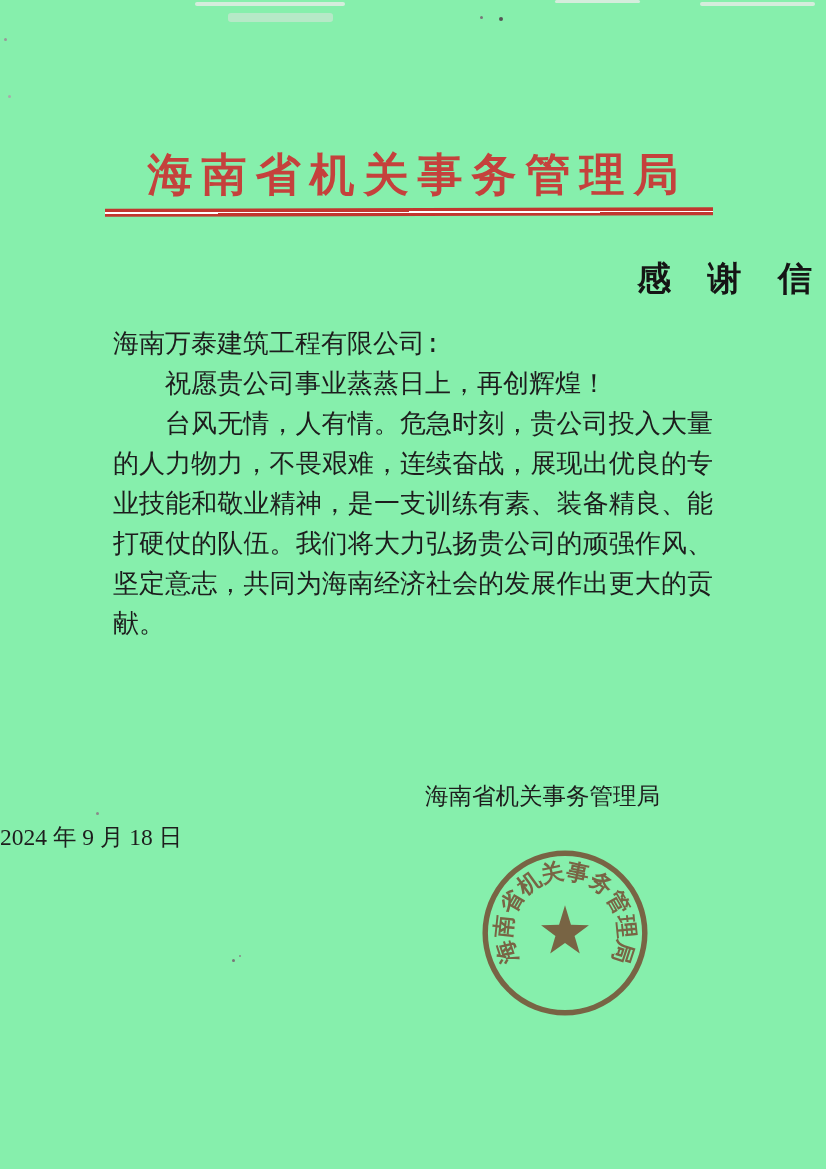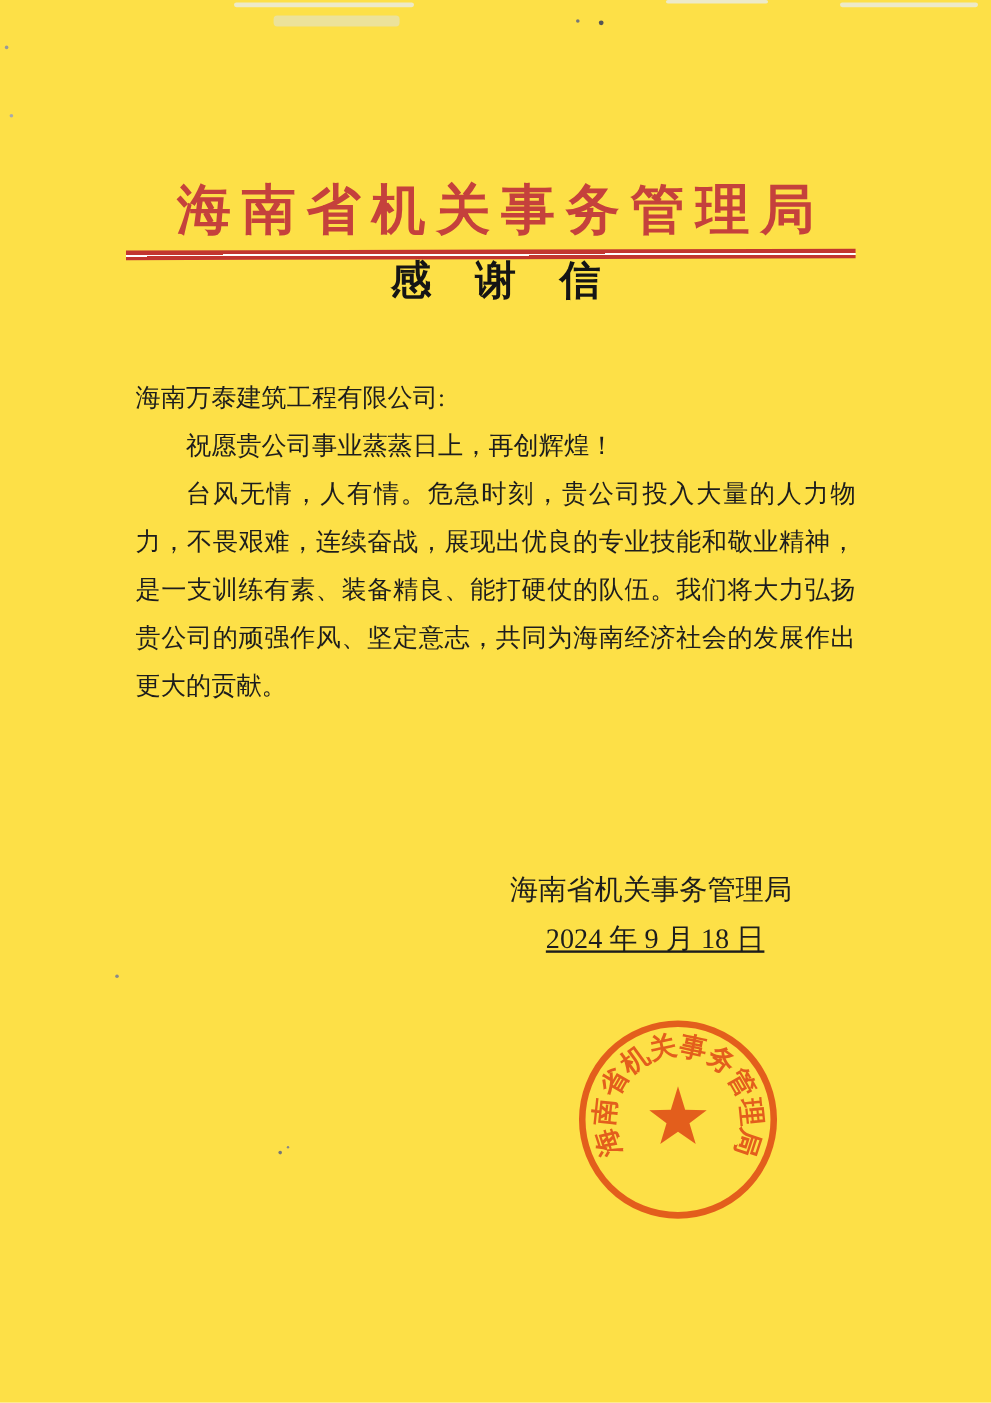--- a/index.html
+++ b/index.html
@@ -5,21 +5,21 @@
   :root{
     --header-red:#c5413c;
     --rule-red:#c2362f;
     --seal-red:#e04a42;
     --body-text:#1d1d1d;
   }
   html,body{margin:0;padding:0;background:#ffffff;}
   .page{
     position:relative;
     width:826px;height:1169px;
-    background:#fde047;
+    background:#86efac;
     overflow:hidden;
     font-family:"Liberation Serif","DejaVu Serif",serif;
   }
   .letterhead-title{
     padding-top:151px;
     text-align:center;
     font-size:45px;
     font-weight:bold;
     color:var(--header-red);
     letter-spacing:9px;
@@ -31,46 +31,48 @@
     margin-top:7px;
     margin-left:105px;
     width:608px;height:8px;
     background:linear-gradient(to bottom,
       var(--rule-red) 0px, var(--rule-red) 3.5px,
       #ffffff 3.5px, #ffffff 5px,
       var(--rule-red) 5px, var(--rule-red) 8px);
     transform:rotate(-0.15deg);
   }
   .doc-title{
-    text-align:center;
+    margin-top:44px;
+    text-align:right;
     font-size:34px;
     font-weight:bold;
     color:#151515;
     letter-spacing:14px;
     text-indent:14px;
     line-height:1.1;
   }
   .letter-body{
-    margin:58px 113px 0 113px;
-    font-size:21px;
+    margin:28px 113px 0 113px;
+    font-size:26px;
     line-height:40px;
     color:var(--body-text);
     text-align:justify;
     text-justify:inter-ideograph;
+    font-family:Liberation Mono, monospace;
   }
   .letter-body p{margin:0;text-indent:2em;}
   .letter-body p.salutation{text-indent:0;}
   .closing{
     margin-top:131px;
     font-size:23.5px;
     color:var(--body-text);
     line-height:41px;
   }
   .sig-org{text-align:right;margin-right:166px;}
-  .sig-date{text-align:right;margin-right:189px;text-decoration:underline;}
+  .sig-date{text-align:left;}
   .seal{
     position:absolute;
     left:481px;top:849px;
     width:168px;height:168px;
     opacity:0.82;
     mix-blend-mode:multiply;
     pointer-events:none;
   }
   .seal svg{width:100%;height:100%;}
   .artifact{position:absolute;pointer-events:none;}

